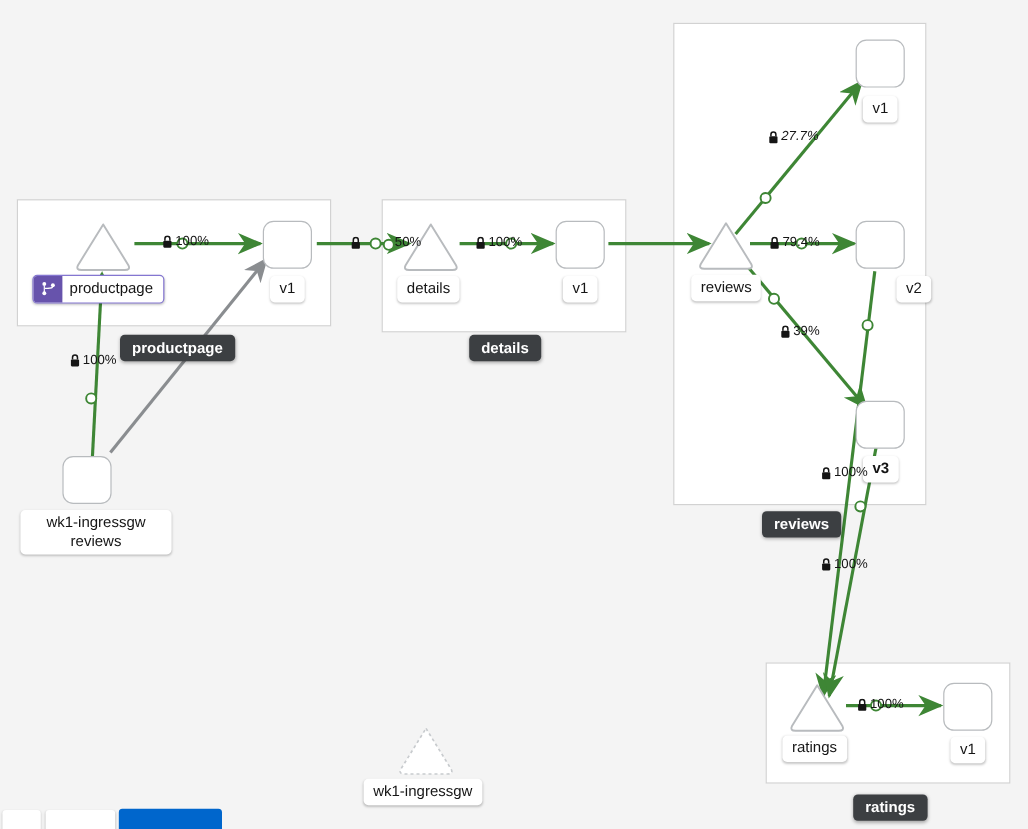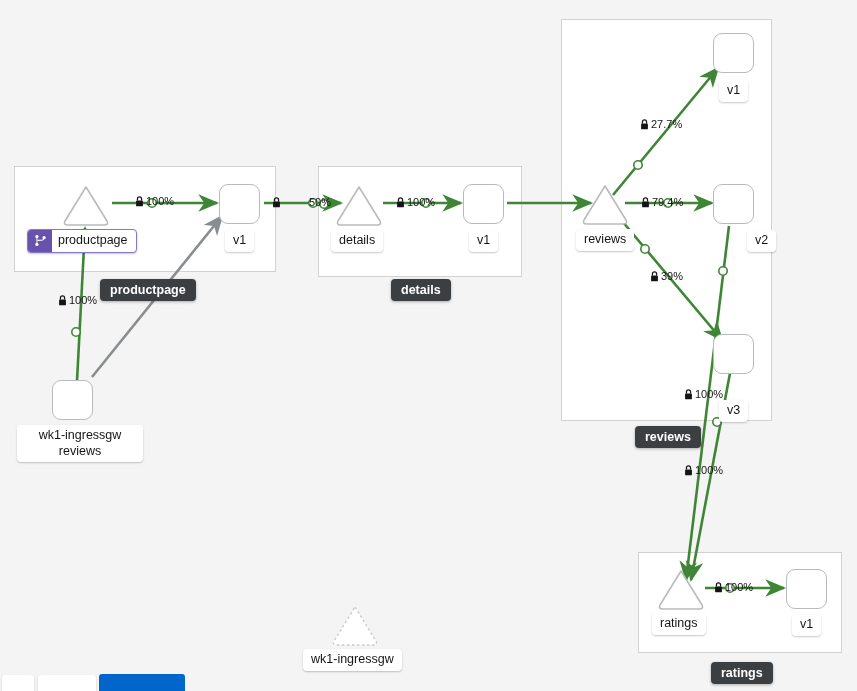--- a/index.html
+++ b/index.html
@@ -215,21 +215,21 @@
   <div class="chip" style="left:331px;top:230px;"><span>details</span></div>
 
   <div class="chip" style="left:469px;top:230px;"><span>v1</span></div>
 
   <div class="chip" style="left:576px;top:229px;"><span>reviews</span></div>
 
   <div class="chip" style="left:719px;top:80px;"><span>v1</span></div>
 
   <div class="chip" style="left:719px;top:230px;margin-left:28px;"><span>v2</span></div>
 
-  <div class="chip" style="left:719px;top:400px;"><span>v3</span></div>
+  <div class="chip" style="left:719px;top:380px;font-weight:bold;"><span>v3</span></div>
 
   <div class="chip" style="left:652px;top:613px;"><span>ratings</span></div>
 
   <div class="chip" style="left:792px;top:614px;"><span>v1</span></div>
 
   <div class="chip multiline" style="left:17px;top:425px;width:110px;">
     <span>wk1-ingressgw</span><br>
     <span>reviews</span>
   </div>
 
@@ -253,41 +253,41 @@
   <div class="edgelabel" style="left:58px;top:294px;">
     <span class="lock">
       <svg width="9" height="11" viewBox="0 0 10 12" fill="#151515">
           <path d="M2,5 V3.2 A3,3 0 0 1 8,3.2 V5 H6.6 V3.2 A1.6,1.6 0 0 0 3.4,3.2 V5 Z"></path>
           <rect x="1.2" y="5" width="7.6" height="6.4" rx="1"></rect>
         </svg>
     </span>
     <span>100%</span>
   </div>
 
-  <div class="edgelabel" style="left:272px;top:196px;gap:28px;">
+  <div class="edgelabel" style="left:292px;top:196px;gap:28px;">
     <span class="lock">
       <svg width="9" height="11" viewBox="0 0 10 12" fill="#151515">
           <path d="M2,5 V3.2 A3,3 0 0 1 8,3.2 V5 H6.6 V3.2 A1.6,1.6 0 0 0 3.4,3.2 V5 Z"></path>
           <rect x="1.2" y="5" width="7.6" height="6.4" rx="1"></rect>
         </svg>
     </span>
     <span>50%</span>
   </div>
 
   <div class="edgelabel" style="left:396px;top:196px;">
     <span class="lock">
       <svg width="9" height="11" viewBox="0 0 10 12" fill="#151515">
           <path d="M2,5 V3.2 A3,3 0 0 1 8,3.2 V5 H6.6 V3.2 A1.6,1.6 0 0 0 3.4,3.2 V5 Z"></path>
           <rect x="1.2" y="5" width="7.6" height="6.4" rx="1"></rect>
         </svg>
     </span>
     <span>100%</span>
   </div>
 
-  <div class="edgelabel" style="left:640px;top:118px;">
+  <div class="edgelabel" style="left:640px;top:108px;font-style:italic;">
     <span class="lock">
       <svg width="9" height="11" viewBox="0 0 10 12" fill="#151515">
           <path d="M2,5 V3.2 A3,3 0 0 1 8,3.2 V5 H6.6 V3.2 A1.6,1.6 0 0 0 3.4,3.2 V5 Z"></path>
           <rect x="1.2" y="5" width="7.6" height="6.4" rx="1"></rect>
         </svg>
     </span>
     <span>27.7%</span>
   </div>
 
   <div class="edgelabel" style="left:641px;top:196px;">

